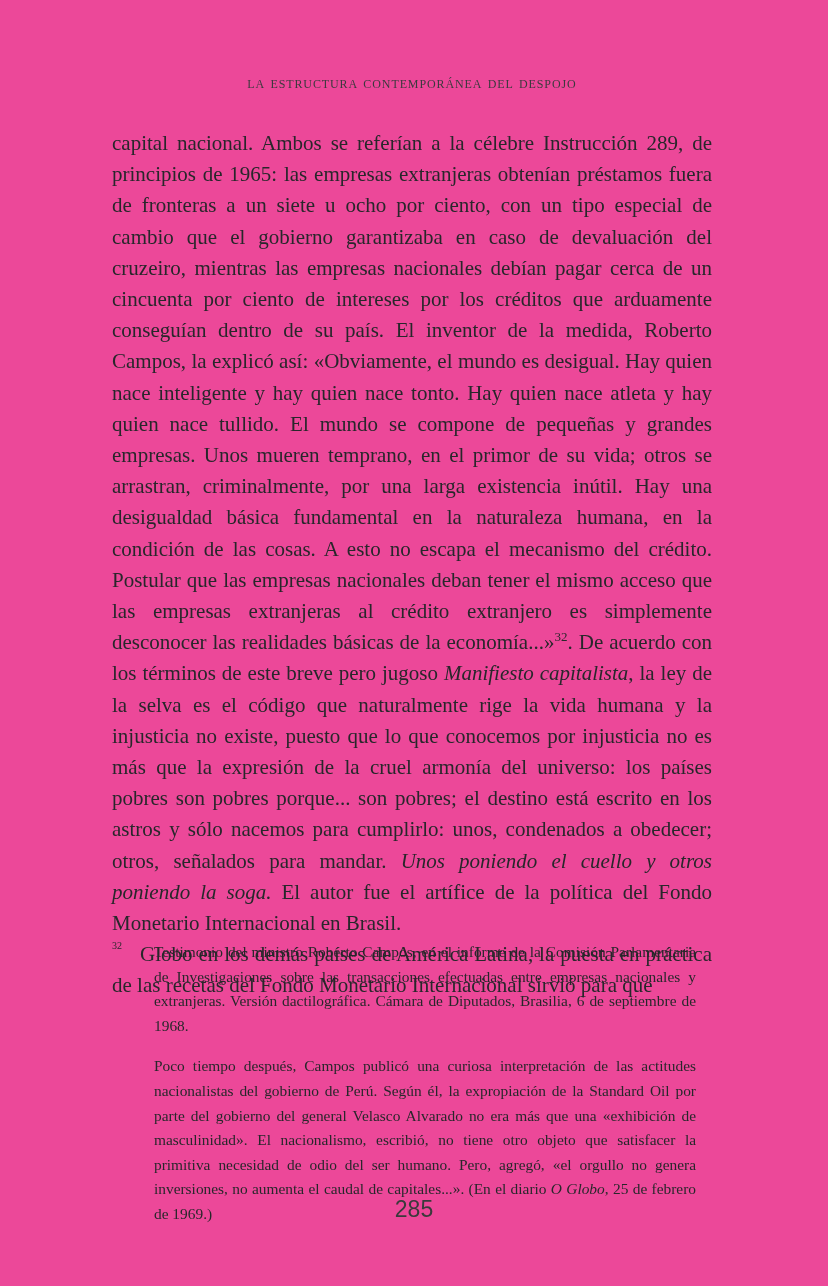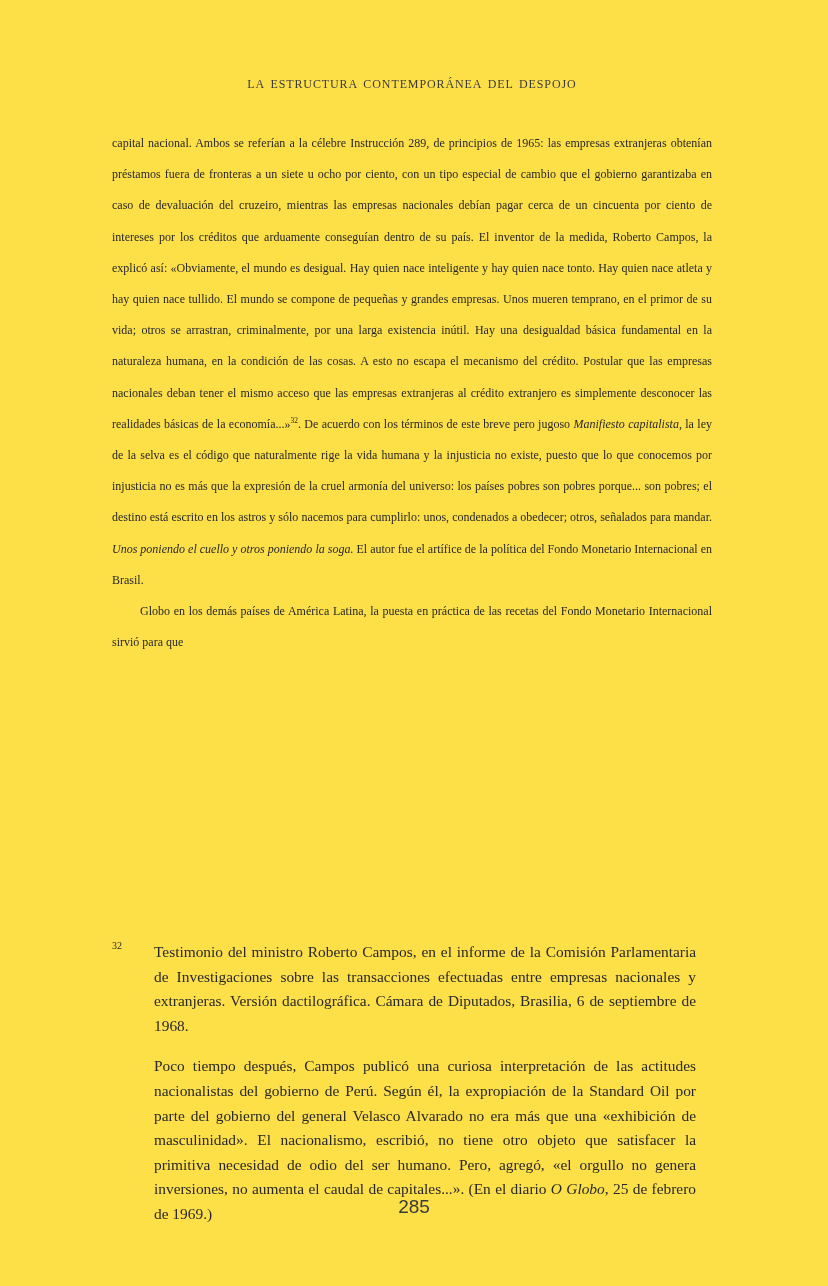--- a/index.html
+++ b/index.html
@@ -5,21 +5,21 @@
   html, body {
     margin: 0;
     padding: 0;
     background: #ffffff;
   }
 
   .page {
     position: relative;
     width: 828px;
     height: 1286px;
-    background: #fde047;
+    background: #ec4899;
     overflow: hidden;
     font-family: "Liberation Serif", "DejaVu Serif", serif;
     color: #2b2b2d;
     -webkit-font-smoothing: antialiased;
   }
 
   
   .running-head {
     position: absolute;
     top: 72px;
@@ -38,21 +38,21 @@
   
   .body-block {
     position: absolute;
     top: 128px;
     left: 112px;
     width: 600px;
   }
 
   .body-block p {
     margin: 0;
-    font-size: 12px;
+    font-size: 21px;
     line-height: 31.2px;
     text-align: justify;
     text-justify: inter-word;
     color: #28272b;
     hyphens: manual;
   }
 
   .body-block p.indented {
     text-indent: 28px;
   }
@@ -100,21 +100,21 @@
     text-align: justify;
   }
 
   
   .folio {
     position: absolute;
     top: 1196px;
     left: 0;
     width: 828px;
     text-align: center;
-    font-size: 19px;
+    font-size: 23px;
     color: #3a3a3c;
     font-family: "Liberation Sans", "DejaVu Sans", sans-serif;
   }
 </style>
 </head>
 <body>
 
 <div class="page">
 
   <div class="running-head">La estructura contemporánea del despojo</div>

